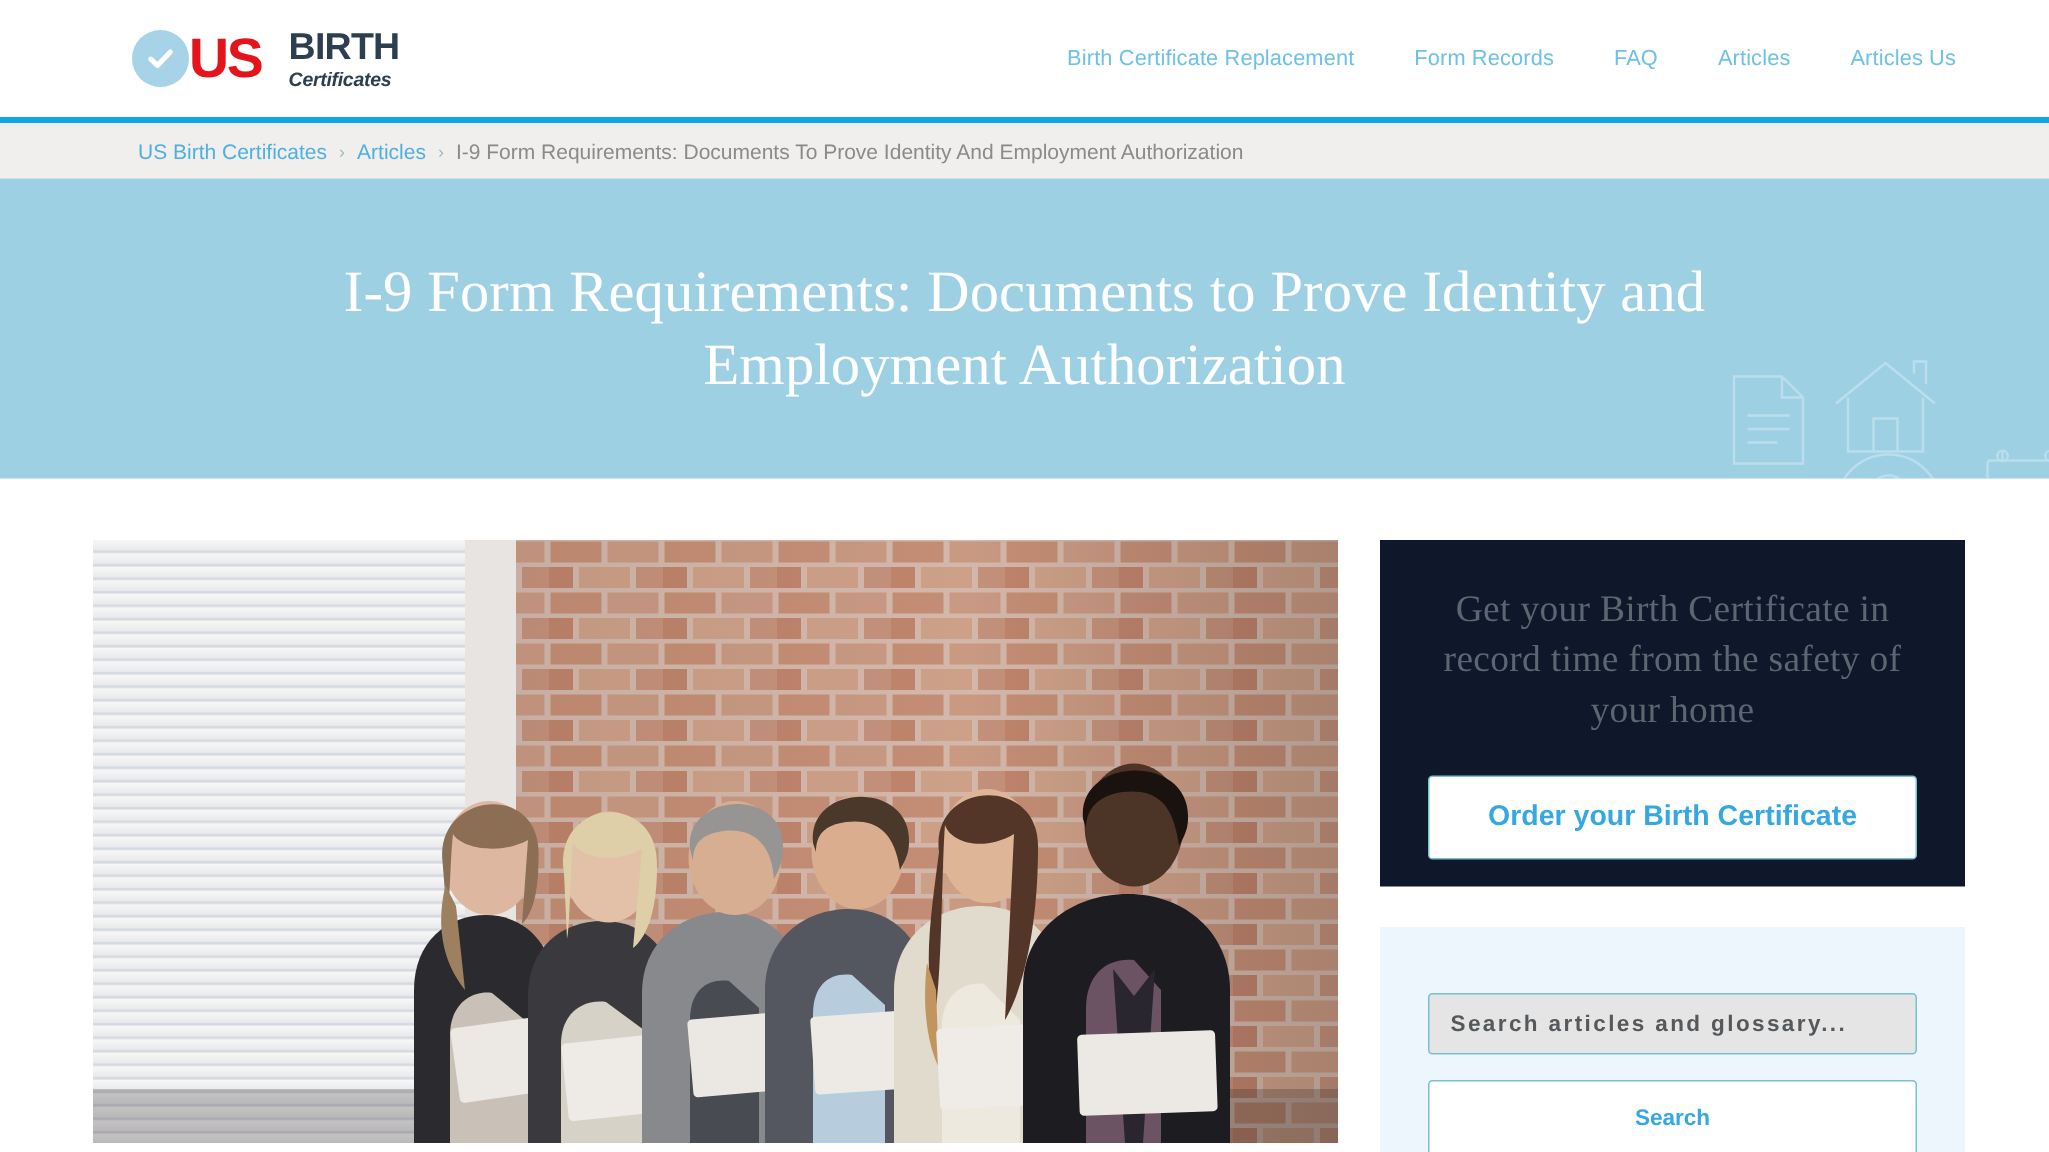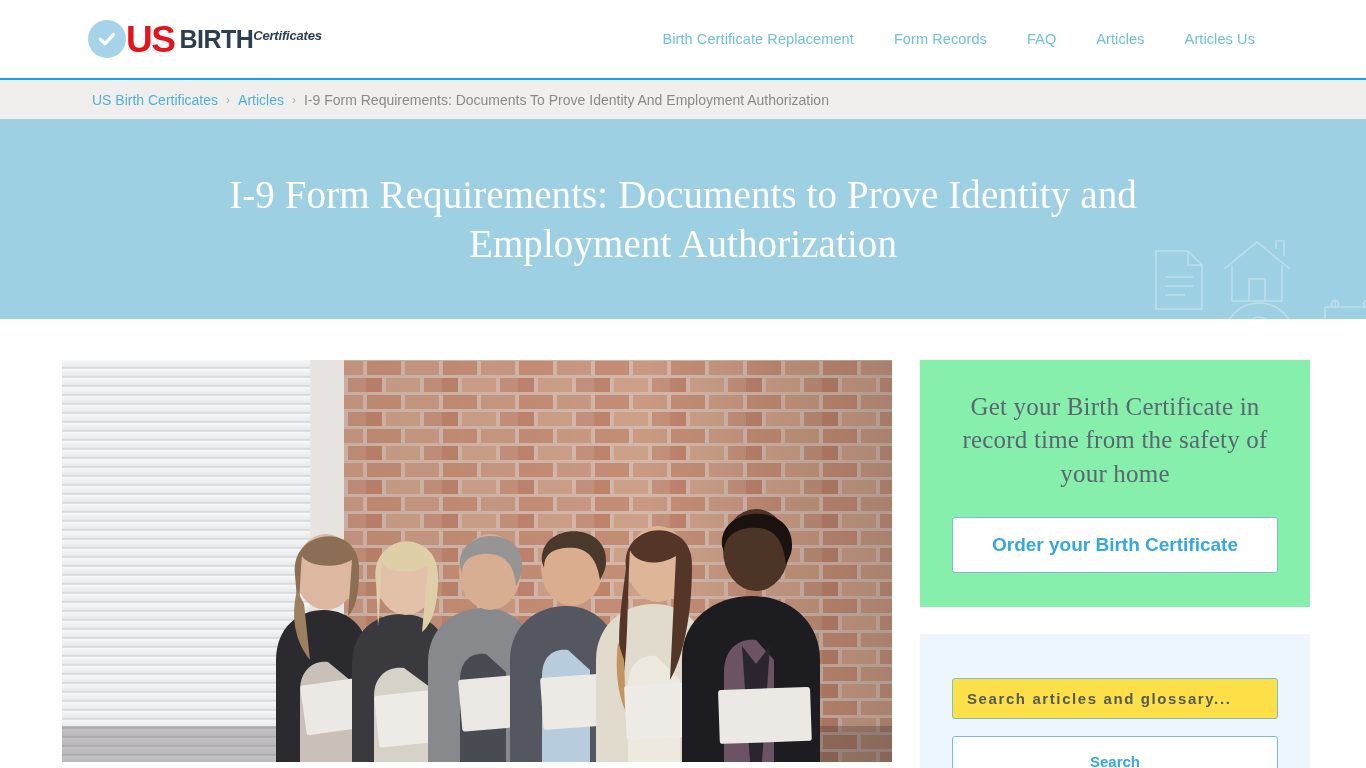--- a/index.html
+++ b/index.html
@@ -45,22 +45,23 @@
   .logo-us {
     font-size: 37px;
     font-weight: 700;
     color: #e4131c;
     letter-spacing: -1.5px;
     line-height: 1;
     font-family: "Liberation Sans", sans-serif;
   }
   .logo-words {
     display: flex;
+    flex-direction: column;
     line-height: 1;
-    margin-left: 1px;
+    margin-left: 14px;
     padding-top: 1px;
   }
   .logo-birth {
     font-size: 25px;
     font-weight: 700;
     color: #2d3e50;
     letter-spacing: -0.5px;
     line-height: 1;
   }
   .logo-certificates {
@@ -71,38 +72,38 @@
     line-height: 1.1;
     letter-spacing: -0.2px;
     margin-top: 2px;
   }
 
   .main-nav {
     display: flex;
     align-items: center;
     gap: 40px;
     margin-left: auto;
-    margin-right: 111px;
+    margin-right: 62px;
   }
   .nav-link {
     color: #6ec1e4;
     font-size: 14.5px;
     text-decoration: none;
     white-space: nowrap;
     letter-spacing: 0.1px;
   }
 
   
   .breadcrumb-bar {
     background: #f0efee;
     height: 41px;
     display: flex;
     align-items: center;
     padding-left: 92px;
-    border-top: 2px solid #0ea5e9;
+    border-top: 4px solid #0ea5e9;
   }
   .breadcrumb {
     display: flex;
     align-items: center;
     gap: 8px;
     font-size: 14px;
     color: #8a8a8a;
   }
   .bc-link {
     color: #4fb0dd;
@@ -176,22 +177,22 @@
 
   .sidebar-col {
     flex: 1 1 auto;
     display: flex;
     flex-direction: column;
     gap: 27px;
     min-width: 0;
   }
 
   .side-box {
-    background: #86efac;
-    padding: 30px 32px 34px 32px;
+    background: #0f172a;
+    padding: 30px 32px 18px 32px;
     text-align: center;
   }
   .side-box-heading {
     font-family: "Liberation Serif", serif;
     font-size: 25px;
     font-weight: 400;
     color: #5b6670;
     line-height: 1.33;
     letter-spacing: 0.2px;
     margin-bottom: 27px;
@@ -212,21 +213,21 @@
     font-family: "Liberation Sans", sans-serif;
   }
 
   .search-box {
     background: #eef6fd;
     padding: 44px 32px 40px 32px;
   }
   .search-input {
     display: block;
     width: 100%;
-    background: #fde047;
+    background: #e5e5e5;
     border: 1px solid #79bfd3;
     border-radius: 3px;
     padding: 11px 14px;
     font-size: 15px;
     font-weight: 700;
     letter-spacing: 1.6px;
     color: #55595c;
     font-family: "Liberation Sans", sans-serif;
     outline: none;
   }

